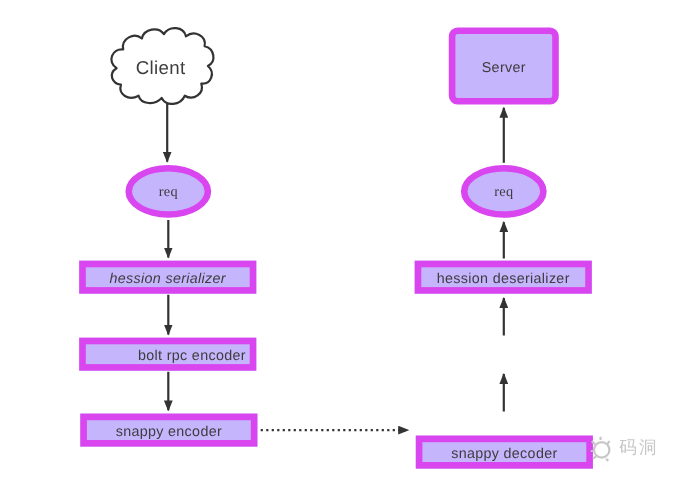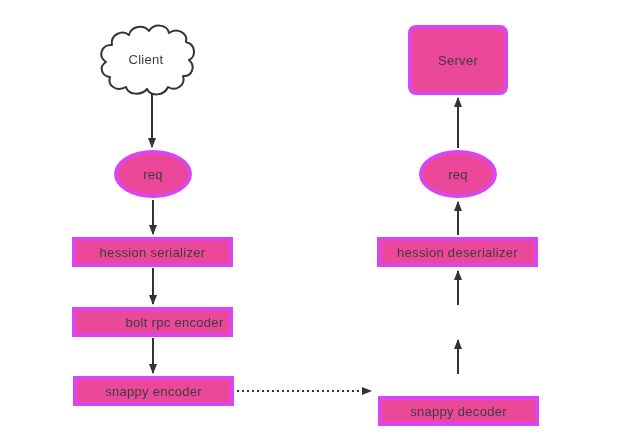--- a/index.html
+++ b/index.html
@@ -12,37 +12,37 @@
     overflow: hidden;
   }
   svg.connectors {
     position: absolute;
     left: 0; top: 0;
     width: 617px; height: 434px;
   }
   .node {
     position: absolute;
     box-sizing: border-box;
-    background: #ec4899;
-    border: 4px solid #d946ef;
+    background: #c4b5fd;
+    border: 6px solid #d946ef;
     display: flex;
     align-items: center;
     justify-content: center;
     font-size: 13px;
     color: #3d3d3d;
     letter-spacing: 0.3px;
   }
   .proc-box { width: 161px; height: 30px; }
-  .ellipse  { width: 78px;  height: 48px; border-radius: 50%; }
+  .ellipse  { width: 78px;  height: 48px; border-radius: 50%; font-family: Liberation Serif, serif; }
   .server-box { width: 100px; height: 70px; border-radius: 8px; }
   .cloud-label {
     position: absolute;
     left: 100px; top: 52px; width: 92px;
     text-align: center;
-    font-size: 13px;
+    font-size: 17px;
     color: #3d3d3d;
     letter-spacing: 0.3px;
   }
   .watermark {
     position: absolute;
     left: 534px; top: 393px;
     display: flex;
     align-items: center;
     color: #c7c7c7;
   }
@@ -91,21 +91,21 @@
     <line x1="458" y1="235" x2="458" y2="202" stroke="#333333" stroke-width="2" marker-end="url(#arrow)"></line>
     <line x1="458" y1="148" x2="458" y2="98" stroke="#333333" stroke-width="2" marker-end="url(#arrow)"></line>
   </svg>
 
   <div class="cloud-label">Client</div>
 
   <div class="node ellipse" style="left:114px; top:150px;">
     <span>req</span>
   </div>
 
-  <div class="node proc-box" style="left:72px; top:237px;">
+  <div class="node proc-box" style="left:72px; top:237px;font-style:italic;">
     <span>hession serializer</span>
   </div>
 
   <div class="node proc-box" style="left:72px; top:307px;padding-left:44px;">
     <span>bolt rpc encoder</span>
   </div>
 
   <div class="node proc-box" style="left:73px; top:376px;">
     <span>snappy encoder</span>
   </div>
@@ -120,14 +120,26 @@
 
   <div class="node proc-box" style="left:377px; top:237px;">
     <span>hession deserializer</span>
   </div>
 
 
   <div class="node proc-box" style="left:378px; top:396px;">
     <span>snappy decoder</span>
   </div>
 
+  <div class="watermark">
+    <svg width="26" height="28" viewBox="0 0 26 28">
+      <circle cx="13" cy="16" r="7" fill="none" stroke="#c7c7c7" stroke-width="2"></circle>
+      <line x1="4" y1="8" x2="7" y2="11" stroke="#c7c7c7" stroke-width="2"></line>
+      <line x1="12" y1="4" x2="12" y2="7" stroke="#c7c7c7" stroke-width="2"></line>
+      <line x1="20" y1="8" x2="18" y2="11" stroke="#c7c7c7" stroke-width="2"></line>
+      <line x1="3" y1="17" x2="5" y2="17" stroke="#c7c7c7" stroke-width="2"></line>
+      <line x1="5" y1="24" x2="8" y2="22" stroke="#c7c7c7" stroke-width="2"></line>
+      <line x1="17" y1="24" x2="19" y2="26" stroke="#c7c7c7" stroke-width="2"></line>
+    </svg>
+    <span class="watermark-text">码洞</span>
+  </div>
 
 </div>
 
 </body></html>

